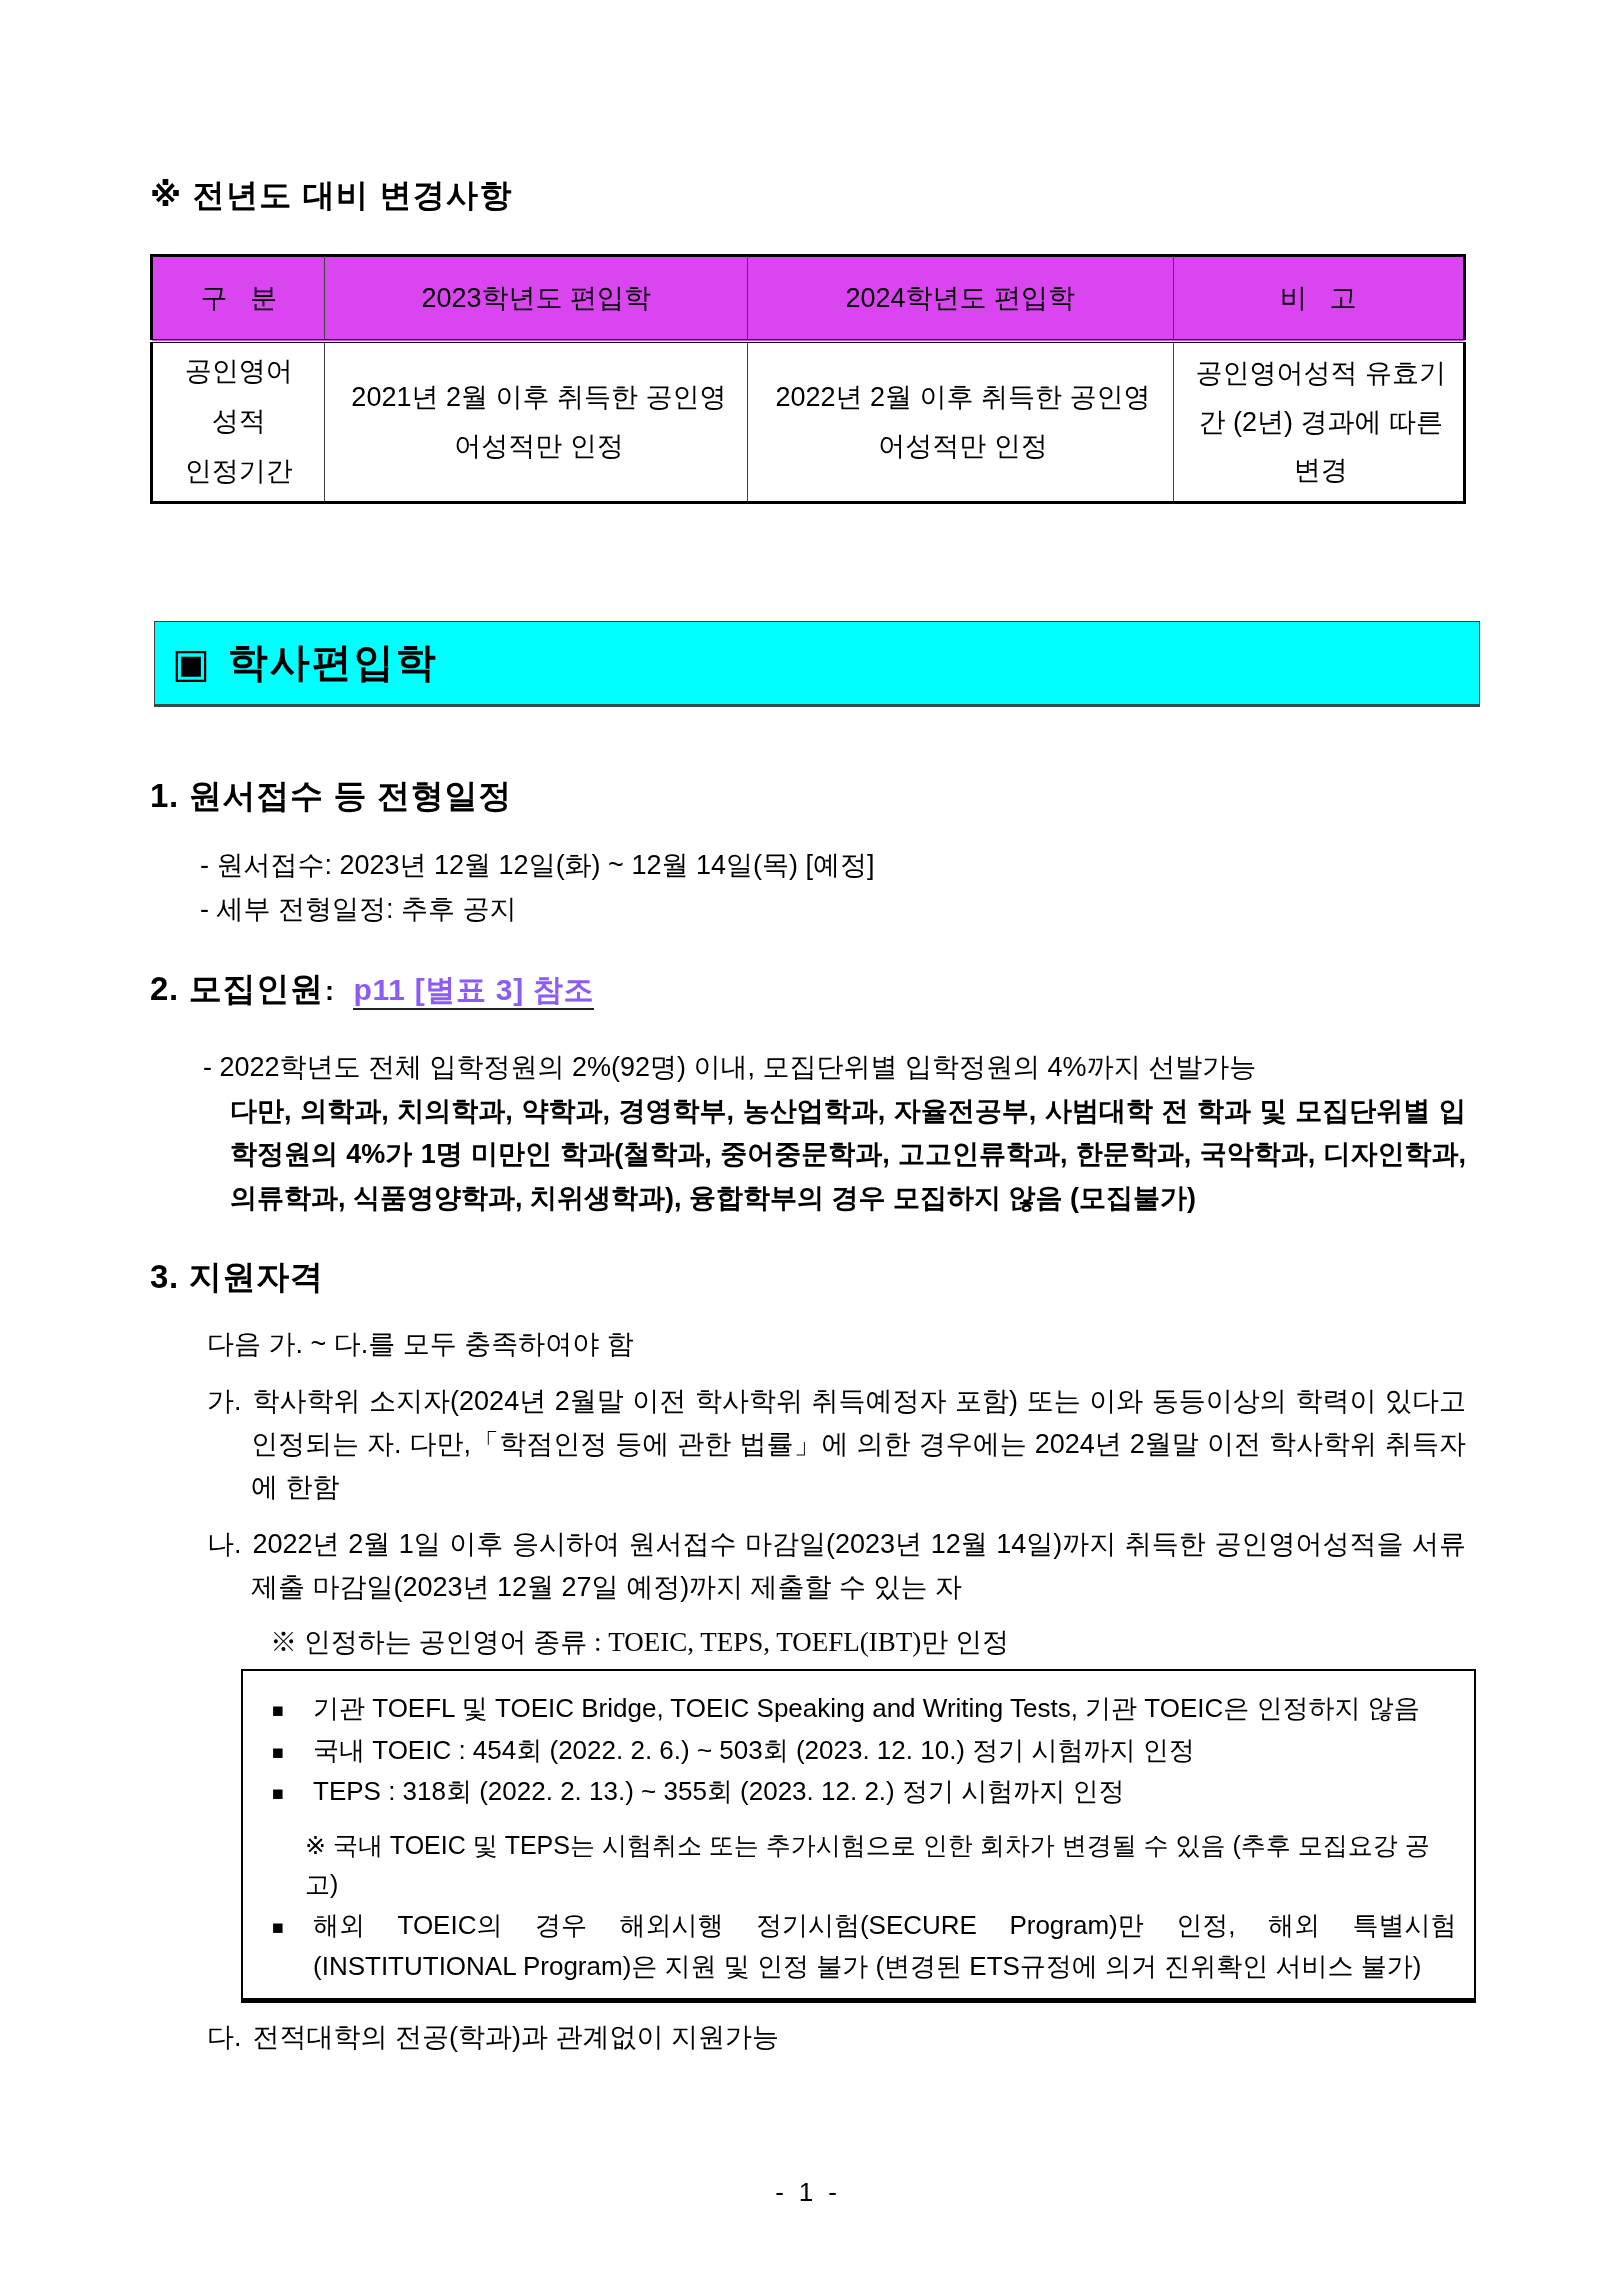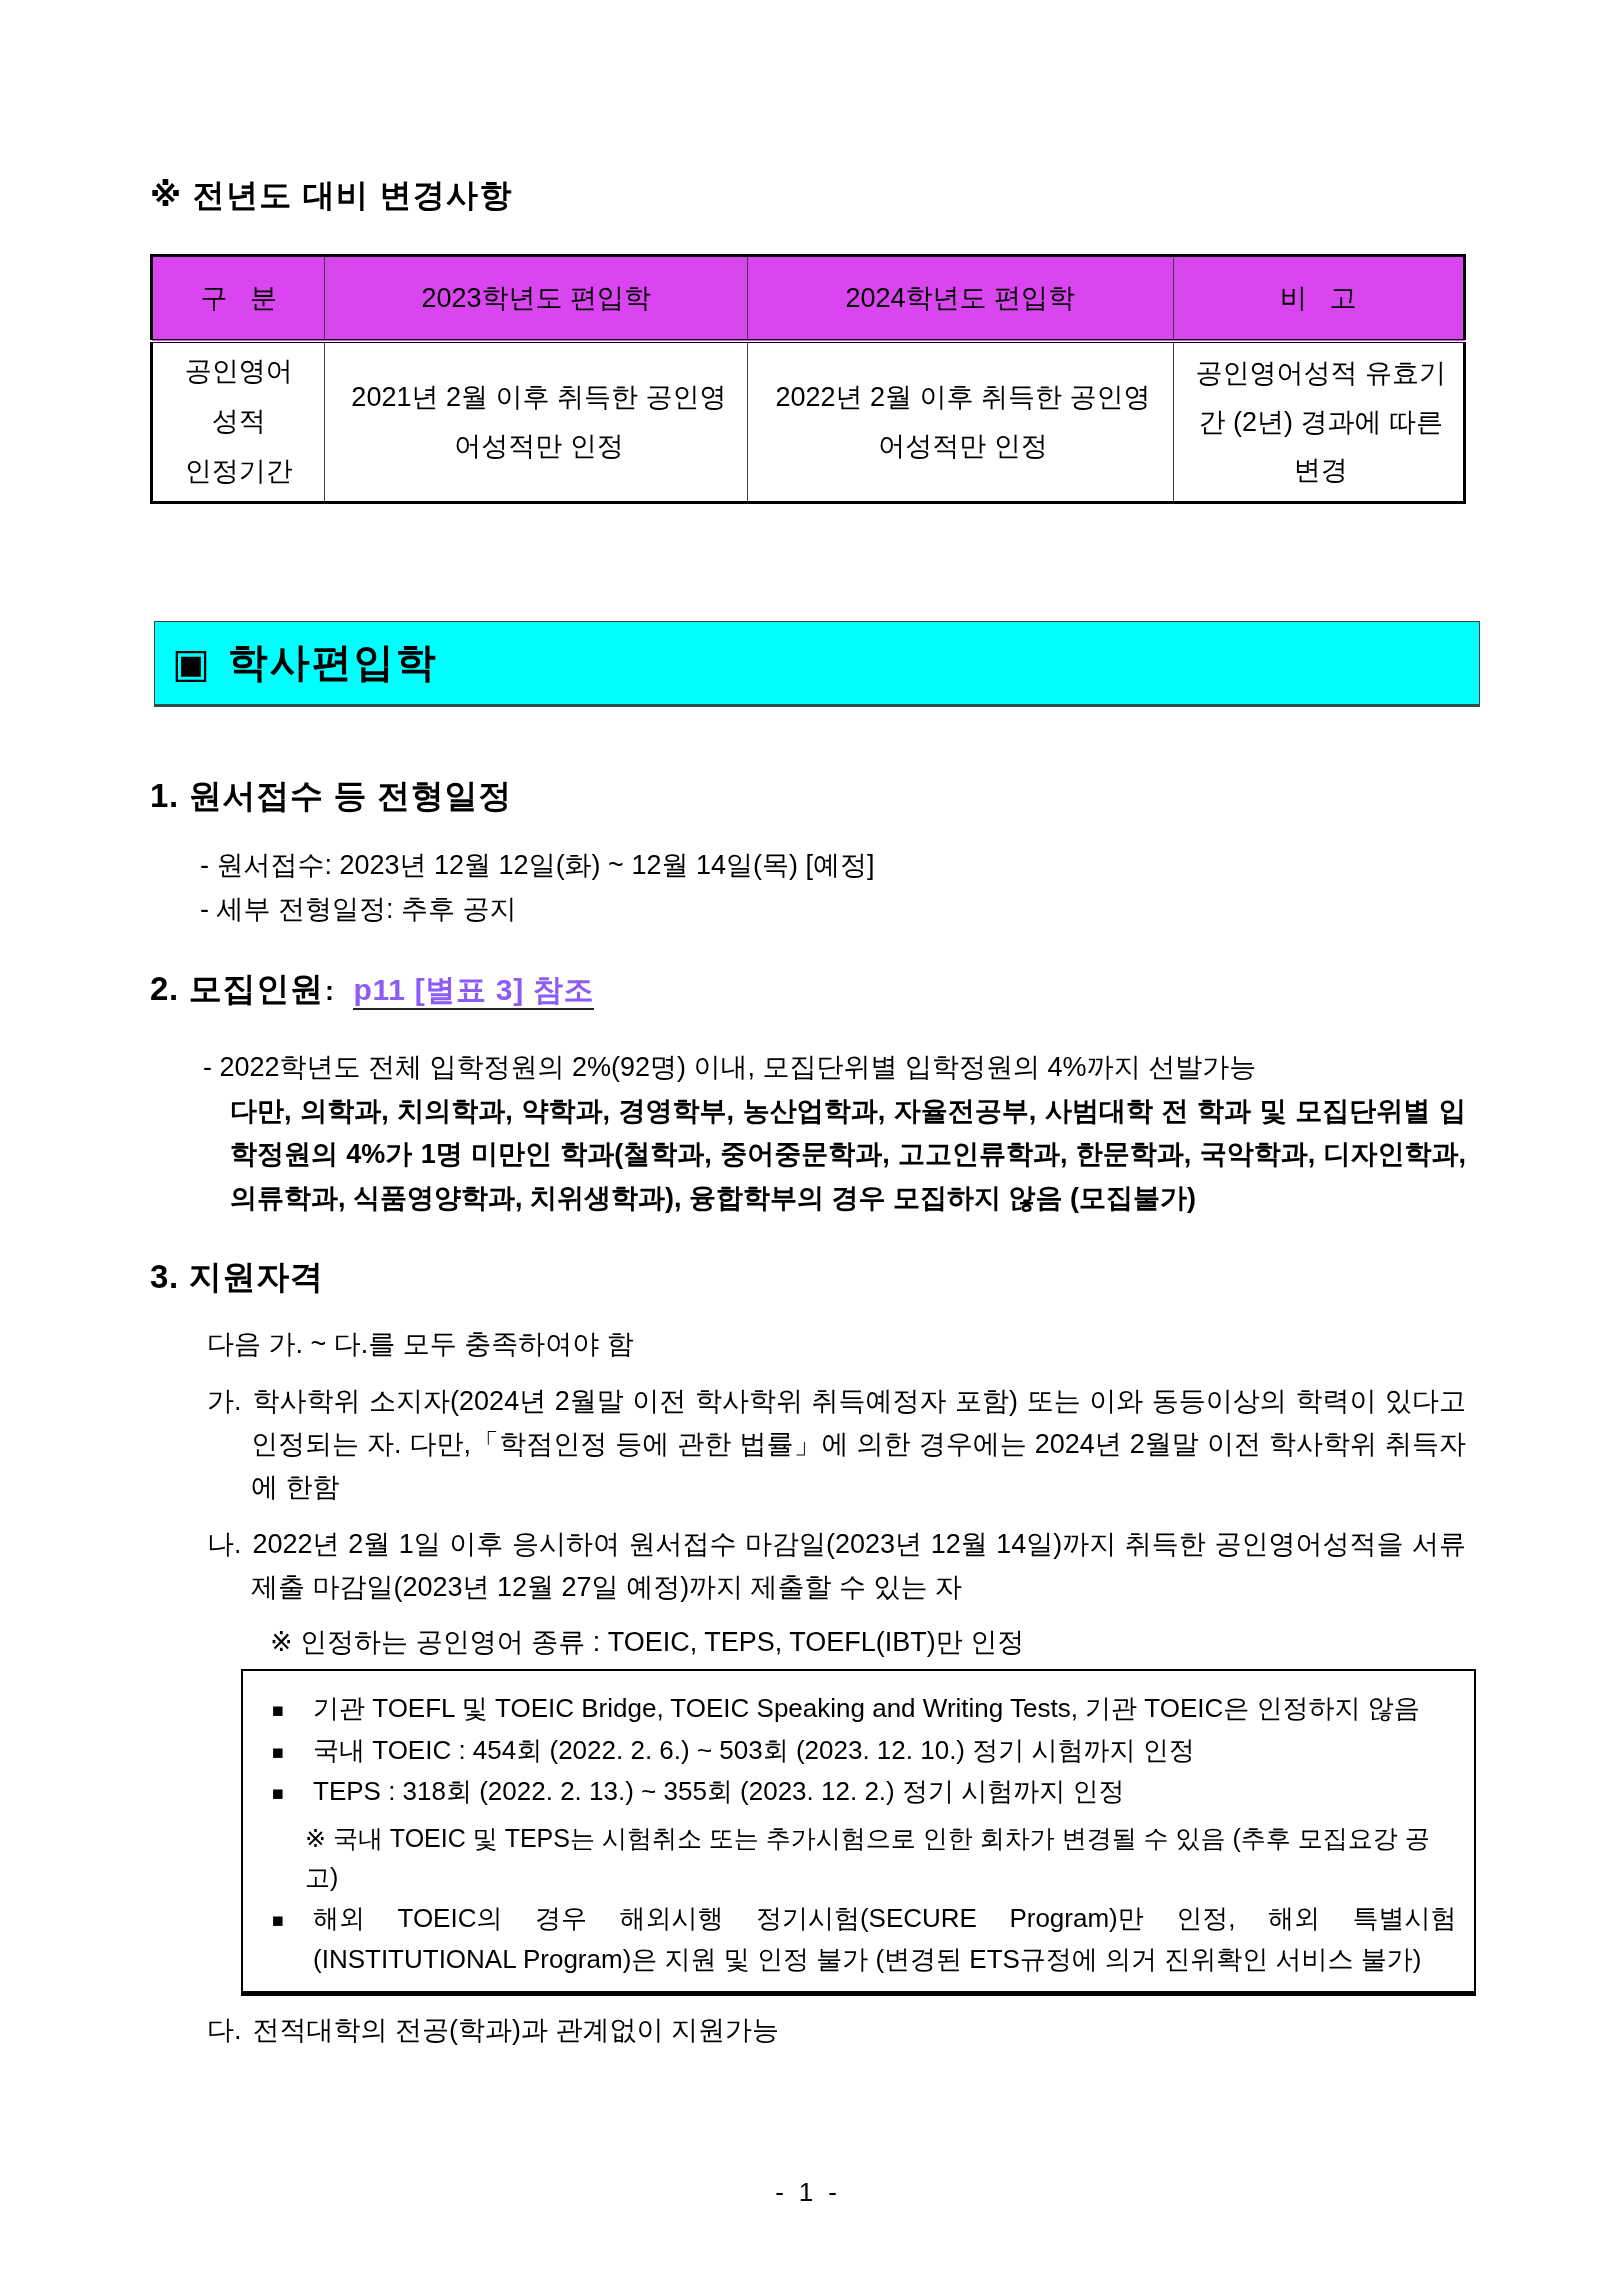--- a/index.html
+++ b/index.html
@@ -112,20 +112,21 @@
     text-indent: -44px;
     text-align: justify;
     margin-top: 13px;
   }
   .hang-label { margin-right: 11px; }
   .note-line {
     margin-top: 11.7px;
     font-size: 27px;
     line-height: 1.6;
     padding-left: 120px;
+    font-family: Liberation Serif, serif;
   }
 
   
   .box {
     margin: 5.2px -10.4px 0 91px;
     border: 2.6px solid #000;
     border-bottom: 5.9px solid #000;
     padding: 15.6px 18px 11.7px 29px;
     font-size: 26px;
     line-height: 1.55;
@@ -138,21 +139,21 @@
   }
   .bullet {
     display: inline-block;
     width: 41px;
     font-size: 19.6px;
     text-indent: 0;
   }
   .box-subnote {
     padding-left: 33px;
     font-size: 25px;
-    margin-top: 8px;
+    margin-top: 15px;
   }
   .da-line { }
 
   
   .footer {
     position: absolute;
     left: 0;
     right: 0;
     top: 2177px;
     text-align: center;

